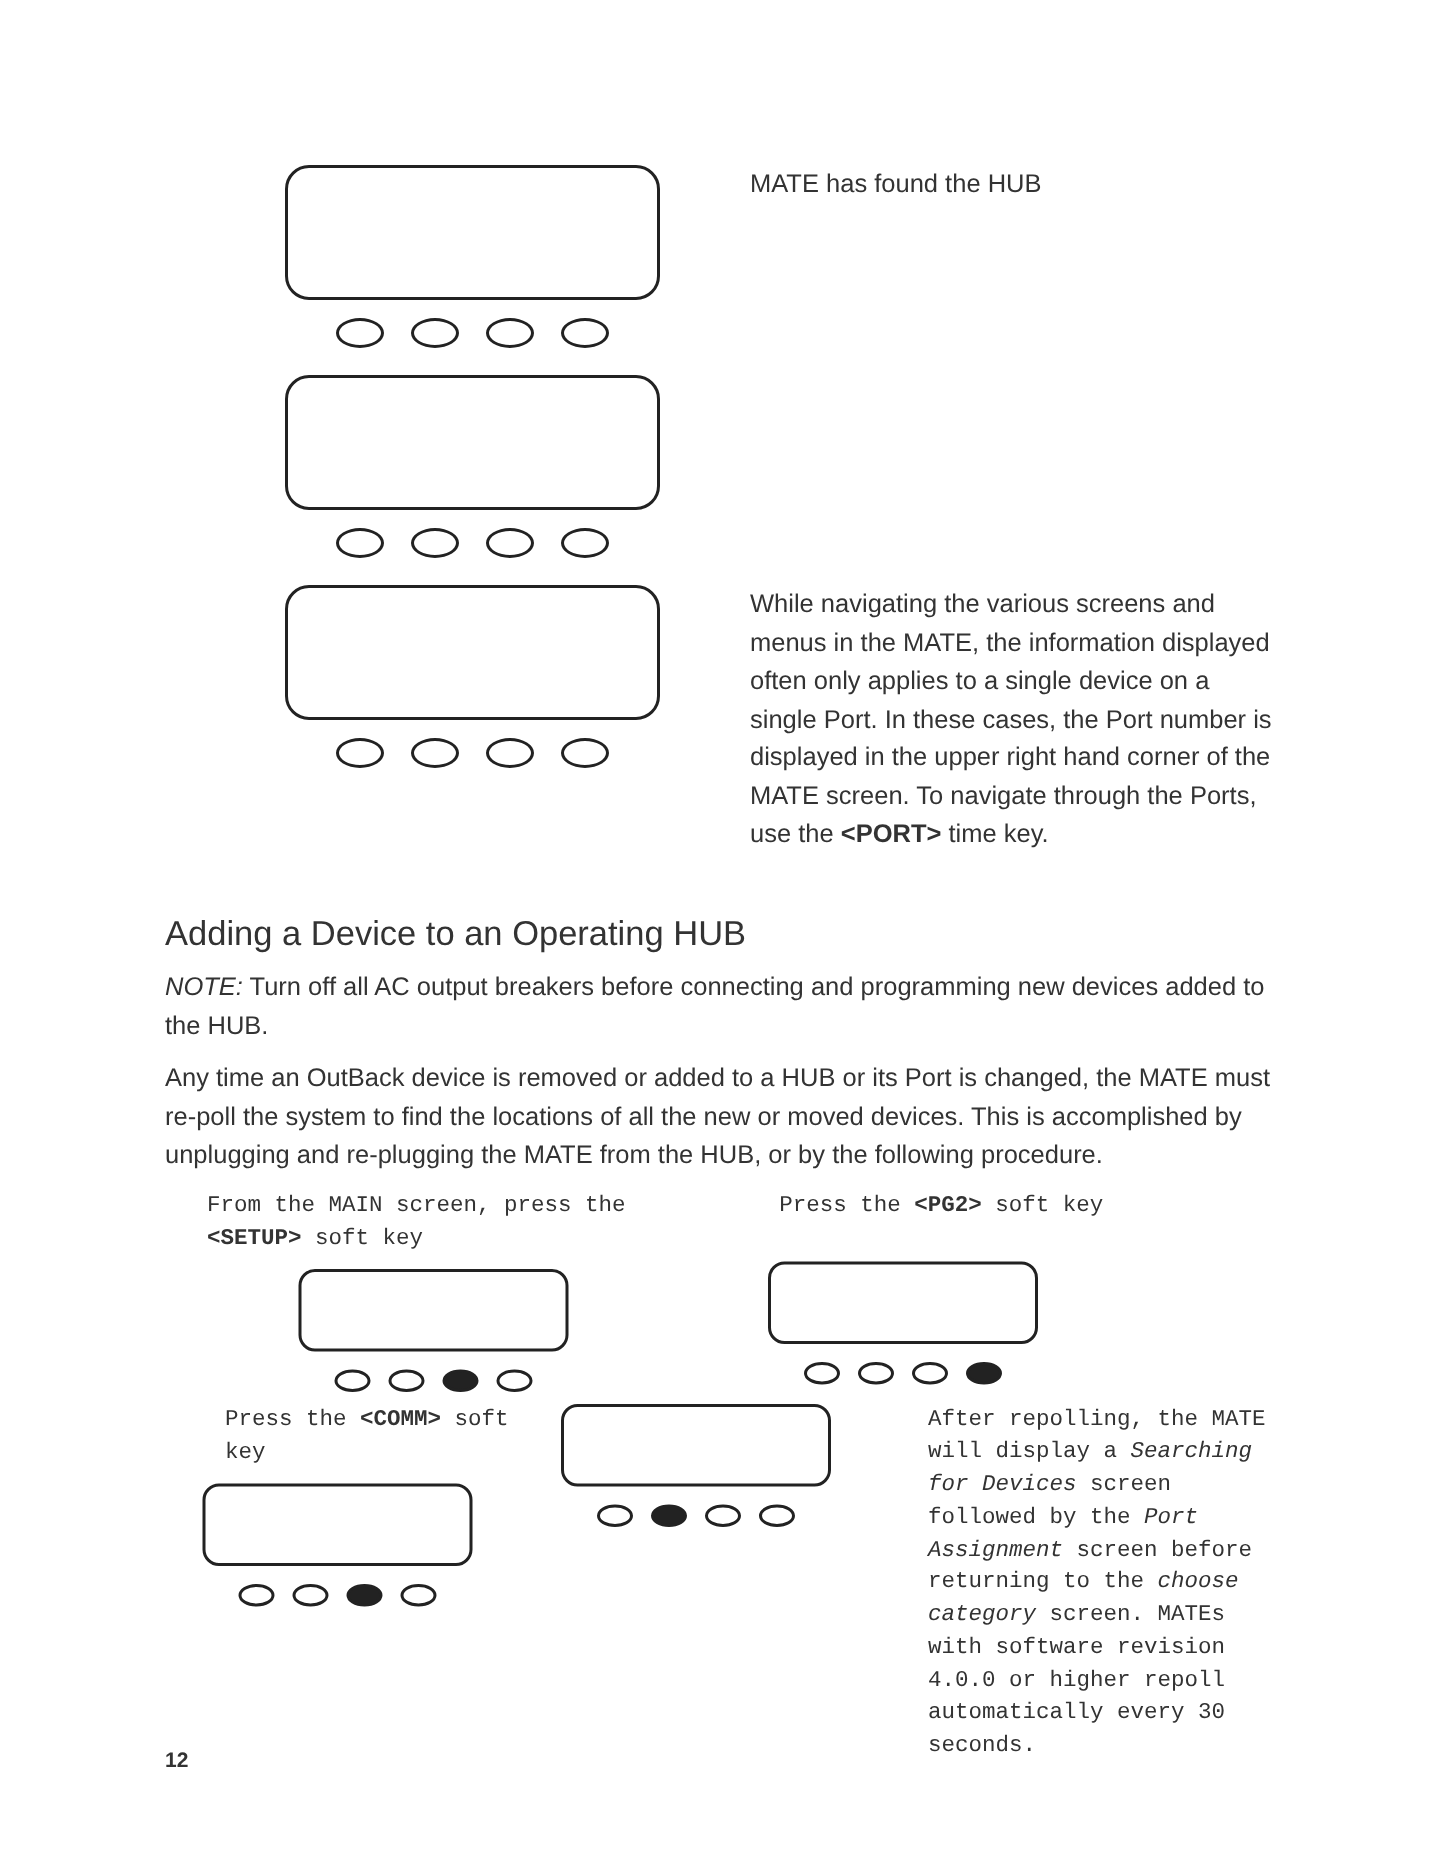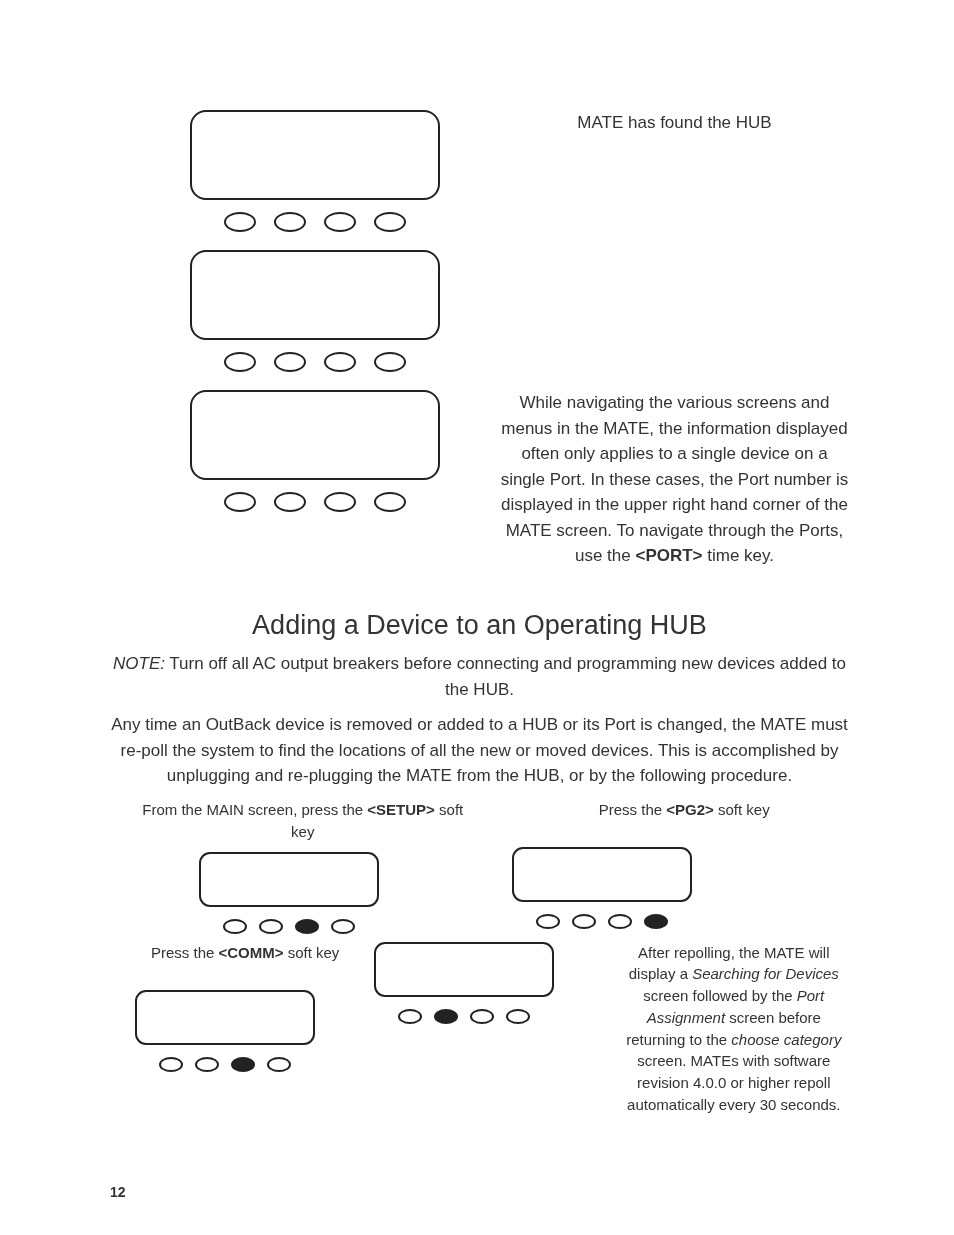--- a/index.html
+++ b/index.html
@@ -10,21 +10,20 @@
     font-family: "Myriad Pro", "Segoe UI", "Helvetica Neue", Arial, sans-serif;
     font-size: 17px;
     line-height: 1.5;
   }
   .page {
     width: 954px;
     min-height: 1235px;
     box-sizing: border-box;
     padding: 110px 105px 40px 110px;
     position: relative;
-    text-align: center;
   }
   .row {
     display: flex;
     align-items: flex-start;
     gap: 50px;
     margin-bottom: 10px;
   }
   .device-col {
     flex: 0 0 auto;
     width: 260px;
@@ -70,50 +69,51 @@
     height: 15px;
   }
   .mate .btn.fill {
     background: #222;
   }
   .mate.small {
     width: 180px;
   }
   h2.section {
     font-weight: 400;
-    font-size: 27px;
+    font-size: 23px;
     margin: 26px 0 6px 0;
   }
   .body-text {
     margin: 0 0 10px 0;
   }
   .note-label { font-style: italic; }
   .bold { font-weight: 700; }
   .step-caption {
     font-size: 15px;
     min-height: 40px;
     margin-bottom: 8px;
   }
   .steps-grid {
     display: flex;
     gap: 24px;
     margin-top: 10px;
+    font-family: Liberation Mono, monospace;
   }
   .steps-grid > .cell {
     flex: 1;
   }
   .result-text {
     font-size: 15px;
     line-height: 1.45;
   }
   .result-text .ital { font-style: italic; }
   .page-num {
     position: absolute;
     left: 110px;
-    bottom: 32px;
+    bottom: 51px;
     font-weight: 700;
     font-size: 14px;
   }
 </style>
 </head>
 <body>
 
 <div class="page">
 
   <div class="row">

